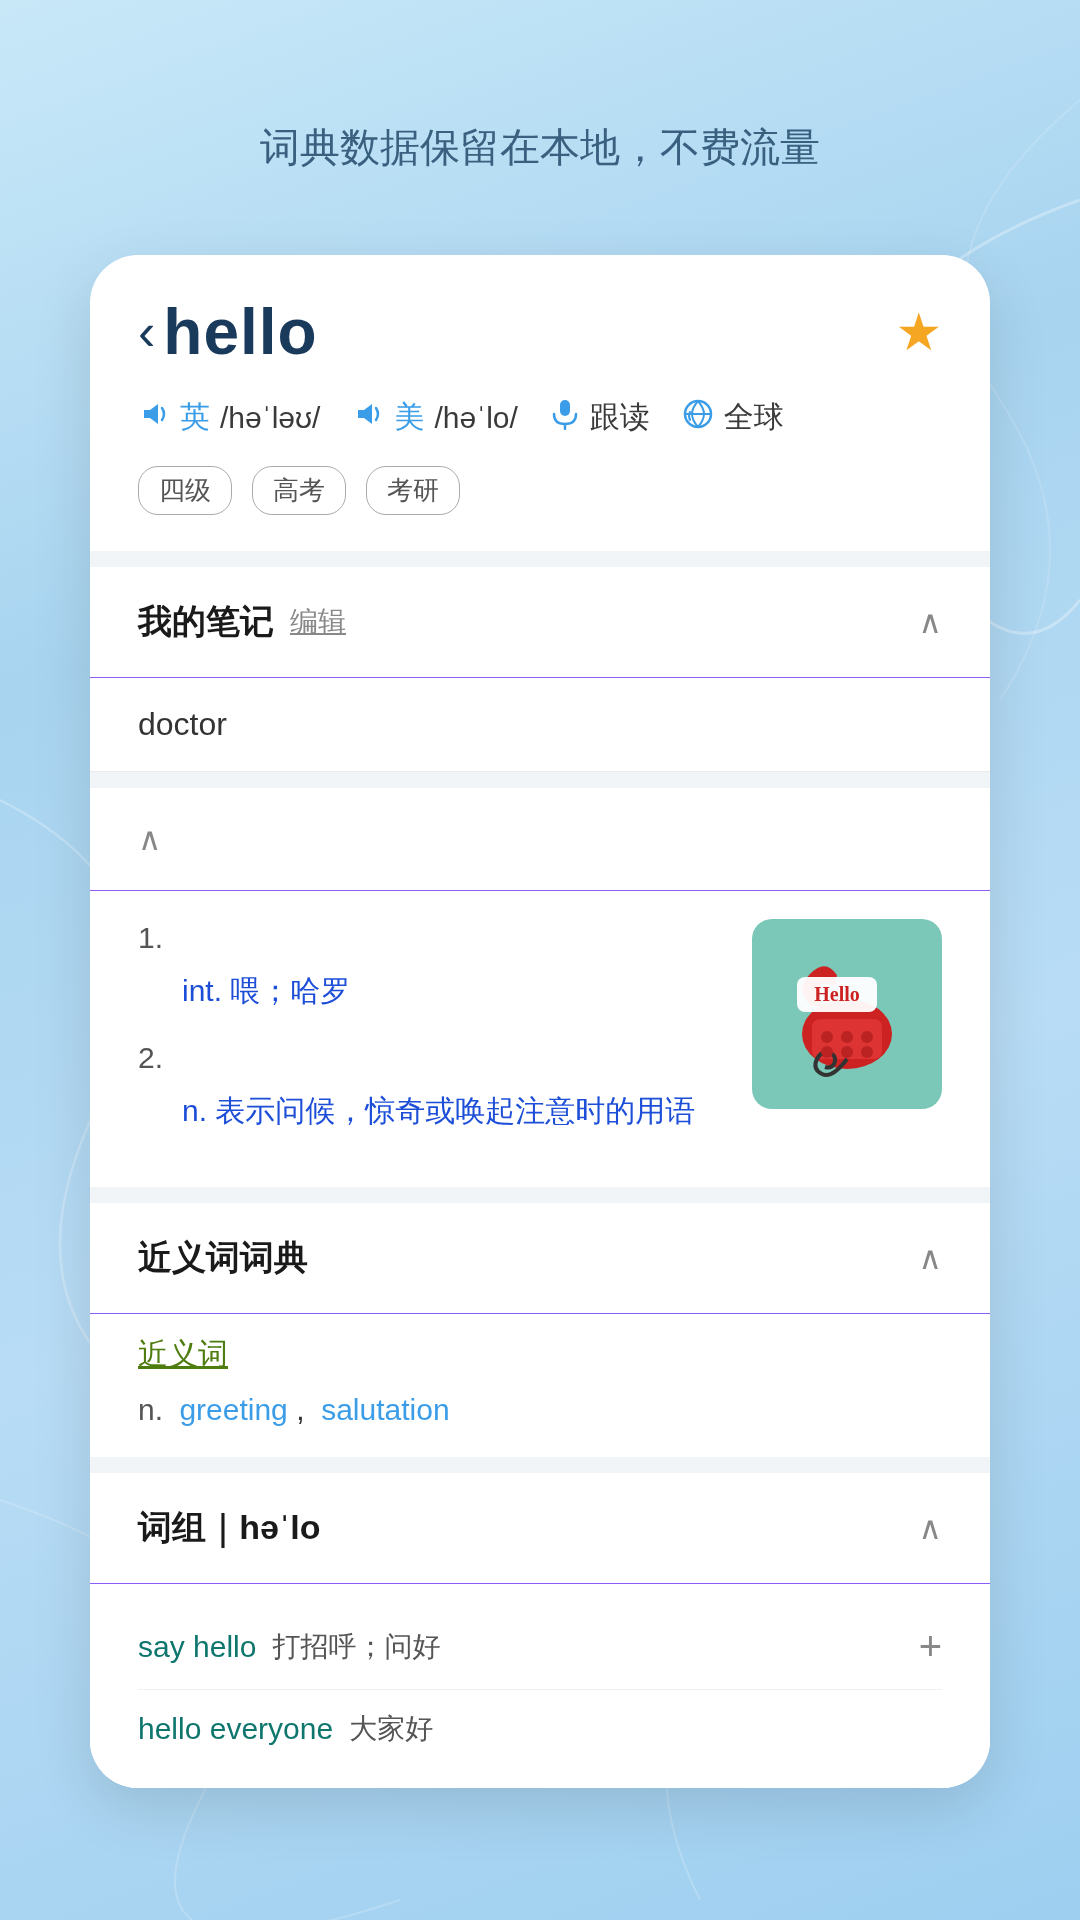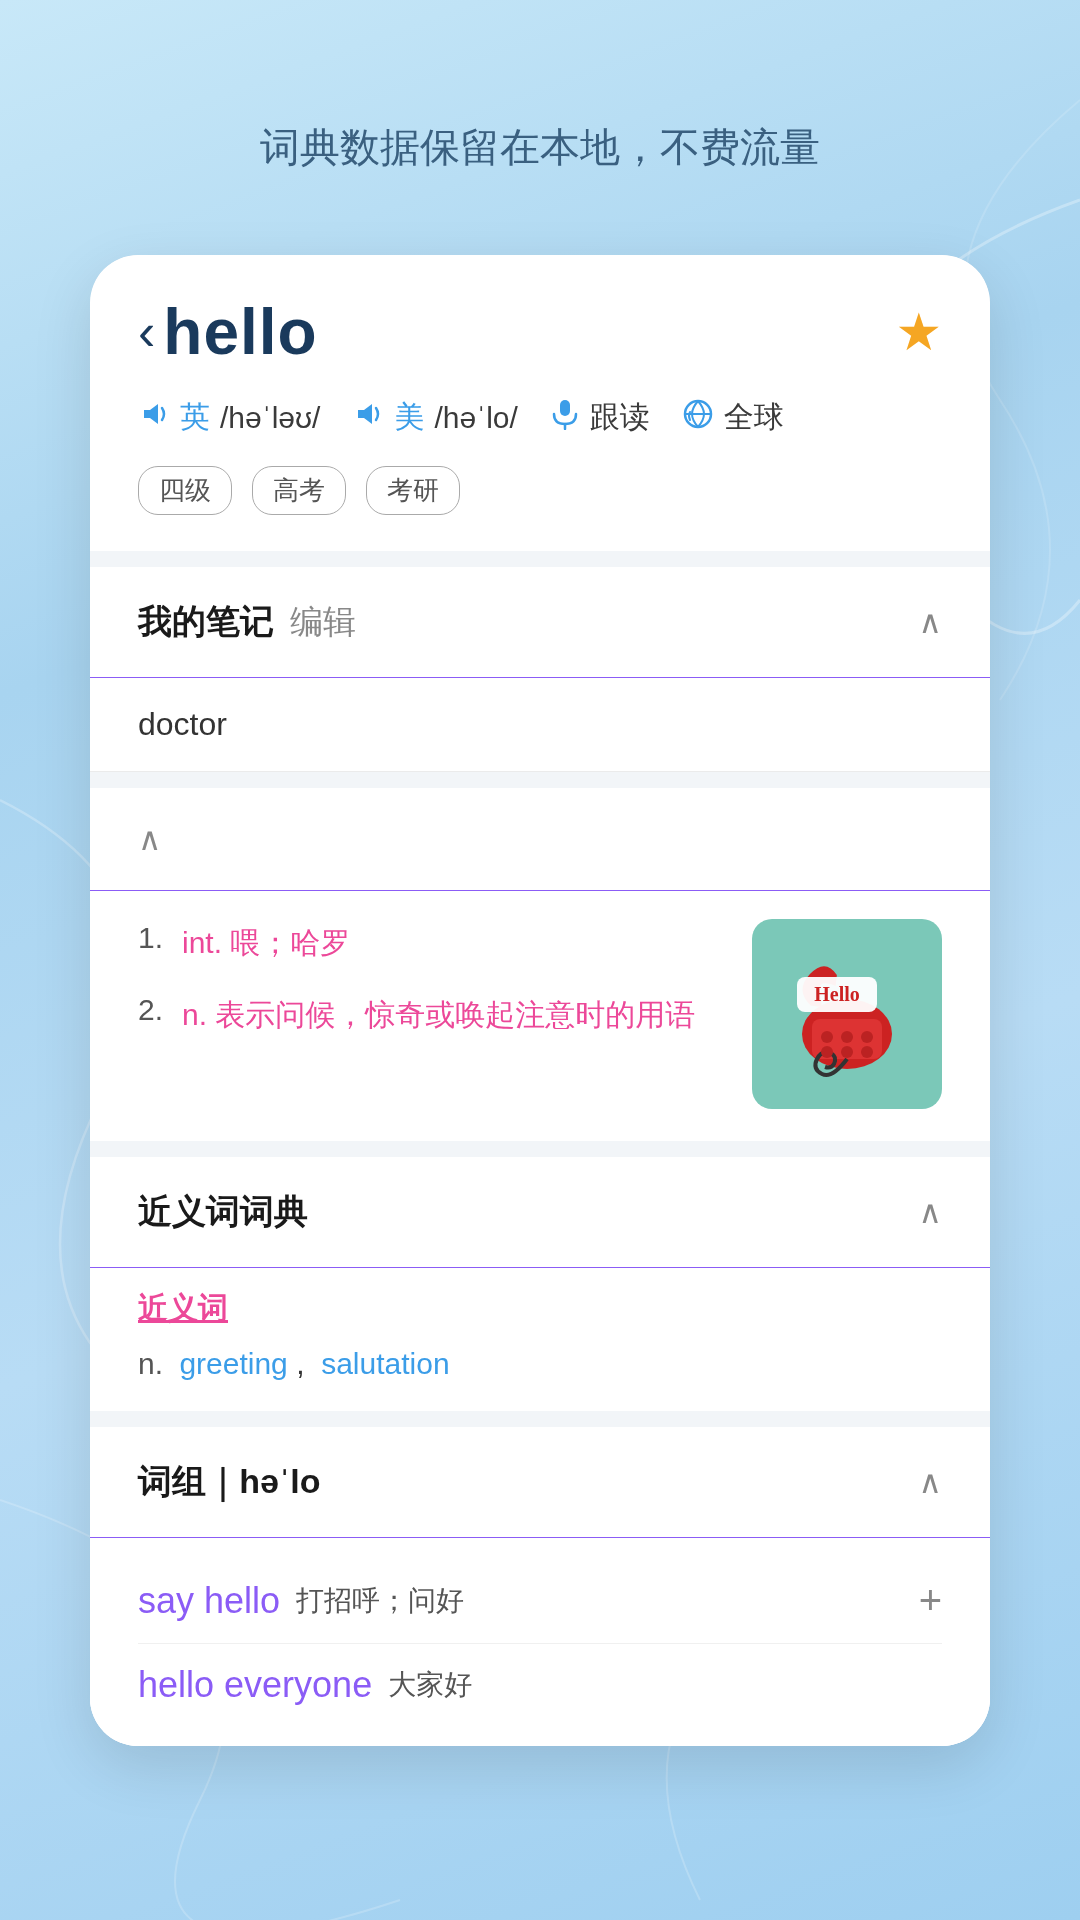--- a/index.html
+++ b/index.html
@@ -199,24 +199,25 @@
       border-bottom: 1px solid #8b5cf6;
     }
 
     .section-title {
       font-size: 34px;
       font-weight: 600;
       color: #1a1a1a;
     }
 
     .section-edit {
-      font-size: 33px;
+      font-size: 28px;
       color: #888;
       margin-left: 16px;
       font-weight: 400;
+      text-decoration: underline;
     }
 
     .section-title-row {
       display: flex;
       align-items: center;
     }
 
     .chevron-up {
       font-size: 32px;
       color: #888;
@@ -249,40 +250,41 @@
     .def-number {
       font-size: 30px;
       color: #555;
       margin-right: 8px;
       min-width: 36px;
       margin-top: 2px;
     }
 
     .def-text {
       font-size: 30px;
-      color: #ec4899;
+      color: #1d4ed8;
       line-height: 1.6;
       flex: 1;
+      margin-top: 48px;
     }
 
     .definitions-with-image {
       display: flex;
       gap: 20px;
       align-items: flex-start;
     }
 
     .definitions-list {
       flex: 1;
     }
 
     
     .synonyms-header {
       font-size: 30px;
-      font-weight: 700;
-      color: #ec4899;
+      font-weight: 400;
+      color: #4d7c0f;
       margin-bottom: 8px;
       text-decoration: underline;
     }
 
     .synonyms-row {
       font-size: 30px;
       color: #333;
       line-height: 1.8;
     }
 
@@ -309,23 +311,23 @@
       border-bottom: none;
     }
 
     .phrase-left {
       display: flex;
       align-items: center;
       gap: 16px;
     }
 
     .phrase-en {
-      font-size: 36px;
+      font-size: 30px;
       font-weight: 500;
-      color: #8b5cf6;
+      color: #0f766e;
     }
 
     .phrase-cn {
       font-size: 28px;
       color: #555;
     }
 
     .phrase-add {
       font-size: 40px;
       color: #888;

